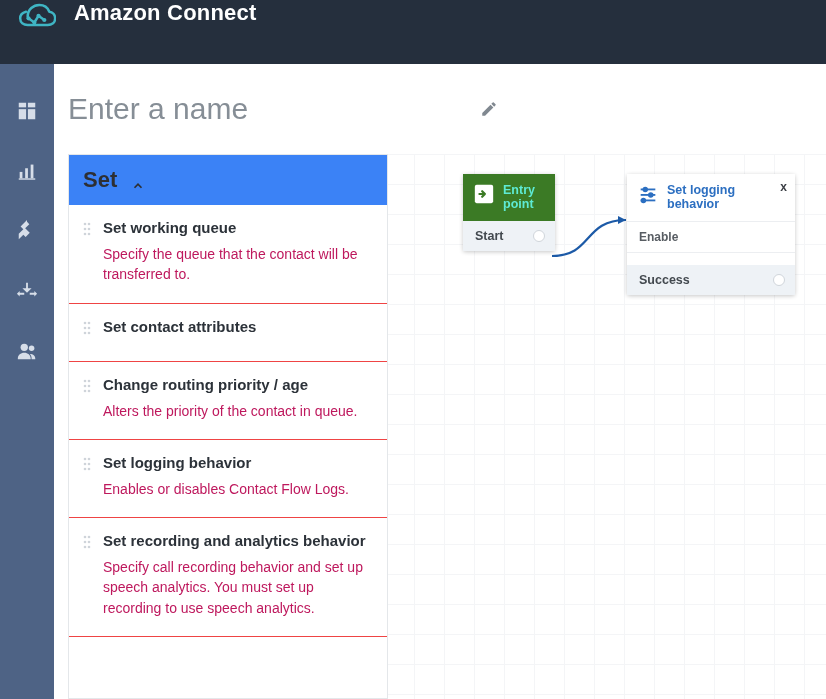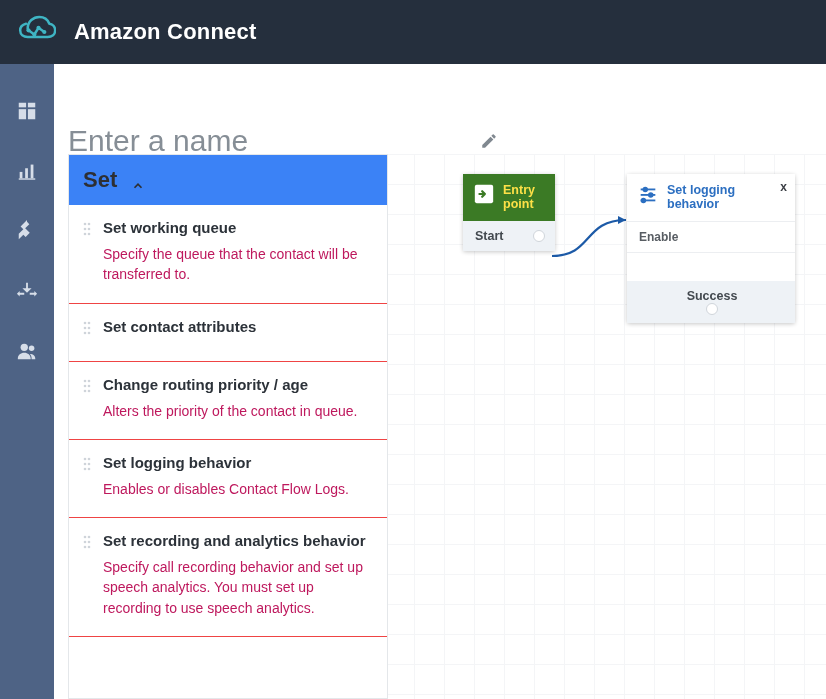--- a/index.html
+++ b/index.html
@@ -3,38 +3,38 @@
 <meta charset="utf-8">
 <style>
   * { box-sizing: border-box; margin: 0; padding: 0; }
   html, body { width: 826px; height: 699px; font-family: -apple-system, "Segoe UI", Arial, sans-serif; overflow: hidden; }
   body { display: grid; grid-template-rows: 64px 1fr; grid-template-columns: 54px 1fr; }
 
   
   .header {
     grid-column: 1 / 3; grid-row: 1;
     background: #252f3d;
-    color: #fff; display: flex; align-items: center;
+    color: #fff; display: flex; 
     padding-left: 16px; gap: 18px;
   }
   .logo { width: 40px; height: 40px; display:flex; align-items:center; justify-content:center; }
   .app-title { font-size: 22px; font-weight: 600; letter-spacing: .2px; }
 
   
   .rail {
     grid-column: 1; grid-row: 2; background: #4e6385;
     display: flex; flex-direction: column; align-items: center;
     padding-top: 36px; gap: 38px;
   }
   .rail-icon { width: 22px; height: 22px; color: #e6ecf4; display:flex; align-items:center; justify-content:center; opacity:.9; cursor:pointer; }
   .rail-icon svg { width: 100%; height: 100%; }
 
   
   .main { grid-column: 2; grid-row: 2; background:#fff; position:relative; }
-  .title-row { display:flex; align-items:center; gap:26px; padding:28px 0 0 14px;margin-top:32px; }
+  .title-row { display:flex; align-items:center; gap:26px; padding:28px 0 0 14px; }
   .name-input { font-size:30px; color:#868e96; border:none; outline:none; background:transparent; width:auto; min-width:210px; }
   .name-input::placeholder{ color:#868e96; }
   .edit-icon { width:18px; height:18px; color:#808890; cursor:pointer; }
 
   
   .content { position:absolute; top:90px; left:14px; right:0; bottom:0; display:flex; }
   .panel { width:320px; display:flex; flex-direction:column; }
   .panel-header {
     background:#3b82f6; border:1px solid #e4e7ea; border-bottom:none;
     padding:12px 14px; font-size:22px; font-weight:600; color:#2d2f33;
@@ -63,36 +63,36 @@
       linear-gradient(#f4f5f7 1px, transparent 1px),
       linear-gradient(90deg, #f4f5f7 1px, transparent 1px);
     background-size: 30px 30px;
     background-position: -4px 0px;
   }
 
   
   .node { position:absolute; background:#fff; border-radius:2px;
     box-shadow: 0 1px 4px rgba(0,0,0,.22); font-size:13px; }
   .node-header { display:flex; align-items:flex-start; gap:8px; padding:9px 10px; min-height:44px; }
-  .entry .node-header { background:#3b7a25; color:#fde047; }
+  .entry .node-header { background:#3b7a25; color:#5eead4; }
   .logging .node-header { background:#fff; color:#2c6fc1; border-bottom:1px solid #eceef1; }
   .node-title { font-weight:700; line-height:1.15; }
   .node-icon { width:22px; height:22px; flex-shrink:0; }
   .port-row { display:flex; align-items:center; justify-content:space-between;
     padding:8px 10px 8px 12px; background:#eef2f6; font-weight:600; color:#43494f; }
   .port-dot { width:12px; height:12px; border-radius:50%; background:#fff; border:1px solid #d0d5db; }
   .close-x { position:absolute; top:6px; right:8px; font-weight:700; color:#3b3f45; cursor:pointer; font-size:12px; }
   .subtext { padding:8px 12px; font-size:12px; font-weight:700; color:#585d63; border-bottom:1px solid #eceef1; }
 
   .entry { left:75px; top:20px; width:92px; }
   .entry .node-title{ font-size:12.5px; }
   .entry .port-row { margin-top:0; font-size:12.5px; }
   .logging { left:239px; top:20px; width:168px; }
   .logging .node-title{ font-size:12.5px; max-width:110px; }
-  .logging .port-row{ font-size:12.5px; margin-top:28px;flex-direction:column; }
+  .logging .port-row{ font-size:12.5px; margin-top:12px; }
 
   
   .wire { position:absolute; pointer-events:none; }
 </style>
 </head>
 <body>
 
 <div class="header">
   <span class="logo">
     <svg viewBox="0 0 48 48" fill="none">

